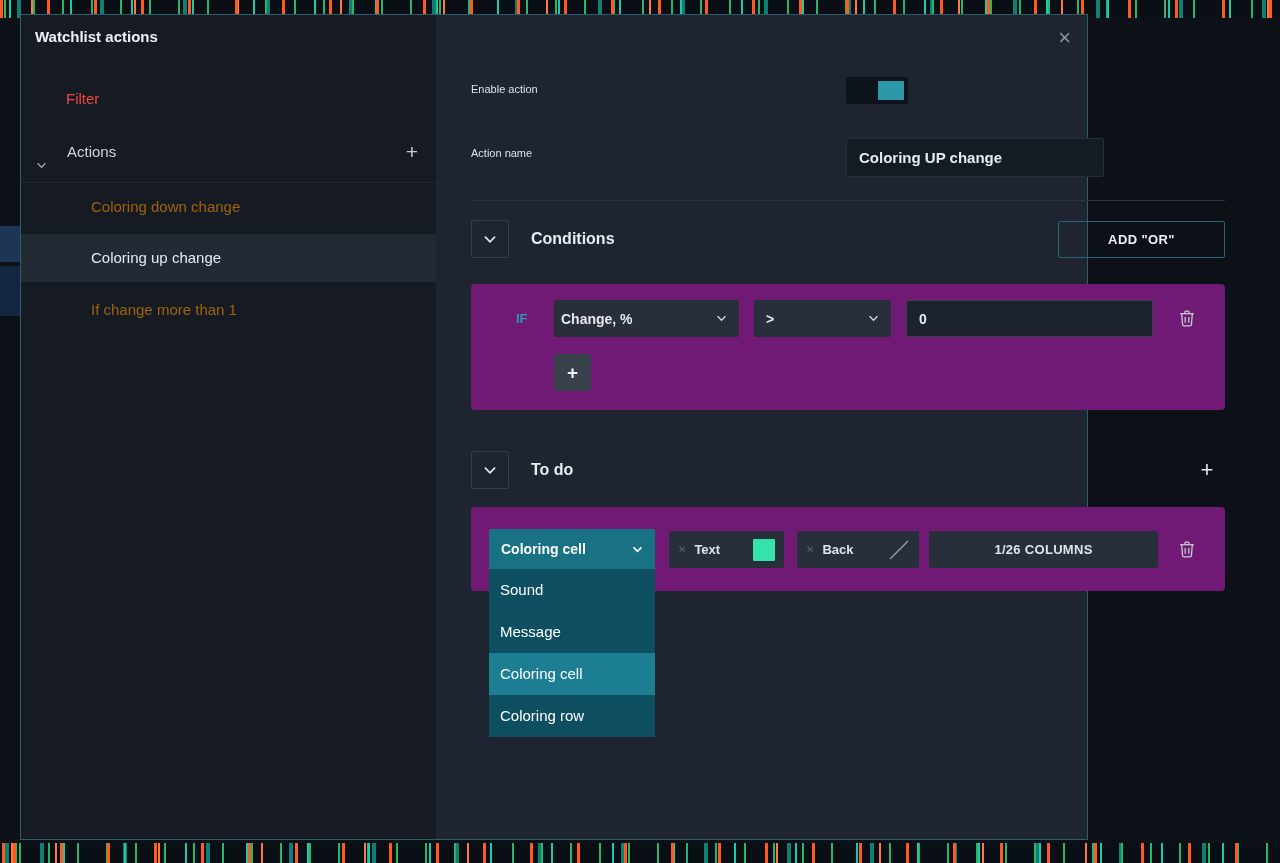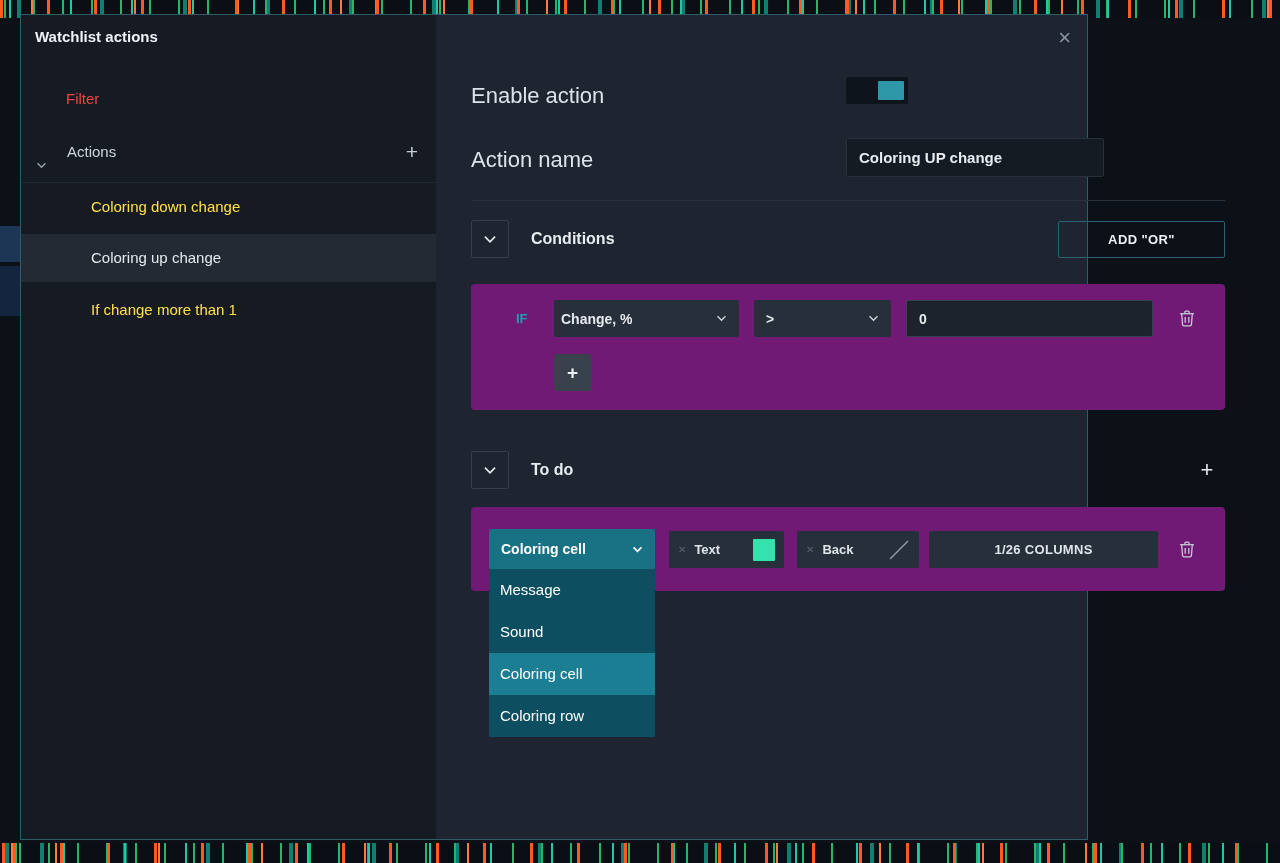--- a/index.html
+++ b/index.html
@@ -49,33 +49,33 @@
     position: absolute; left: 0; top: 120px; width: 100%; height: 34px; line-height: 34px;
     font-size: 15px; color: #cfd5dd; cursor: pointer;
   }
   .side-group .chev { position: absolute; left: 15px; top: 12px; }
   .side-group .grp-label { position: absolute; left: 46px; }
   .side-group .plus {
     position: absolute; right: 18px; top: 0; font-size: 21px; color: #c3cad2; font-weight: 400;
   }
   .side-sub {
     position: absolute; left: 0; width: 100%; height: 48px; line-height: 48px;
-    padding-left: 70px; font-size: 15px; color: #fde047; cursor: pointer;
+    padding-left: 70px; font-size: 15px; color: #a16207; cursor: pointer;
   }
   .side-sub.s0 { top: 167px; border-top: 1px solid #222831; }
   .side-sub.s1 { top: 219px; background: #232a34; color: #e6eaf0; }
   .side-sub.s2 { top: 271px; }
 
   .close {
     position: absolute; right: 16px; top: 12px; font-size: 22px; line-height: 22px;
     color: #8b95a1; cursor: pointer;
   }
 
   
-  .lbl { position: absolute; font-size: 22px; color: #dde2e9; }
+  .lbl { position: absolute; font-size: 11px; color: #dde2e9; }
   .lbl.enable { left: 450px; top: 68px; }
   .lbl.name   { left: 450px; top: 132px; }
 
   .toggle {
     position: absolute; left: 825px; top: 62px; width: 62px; height: 27px;
     background: #0e141b; border-radius: 2px; cursor: pointer;
   }
   .toggle .knob {
     position: absolute; top: 4px; left: 4px; width: 26px; height: 19px;
     background: #2f98a8; border-radius: 1px;
@@ -285,22 +285,22 @@
       <div class="type-dd">
         <span>Coloring cell</span>
         <span class="dd-chev">
           <svg width="11" height="7" viewBox="0 0 12 8" fill="none" stroke="#ffffff" stroke-width="2">
               <path d="M1.5 1.5L6 6l4.5-4.5"></path>
             </svg>
         </span>
       </div>
 
       <div class="type-list">
+        <div class="type-opt">Sound</div>
         <div class="type-opt">Message</div>
-        <div class="type-opt">Sound</div>
         <div class="type-opt active">Coloring cell</div>
         <div class="type-opt">Coloring row</div>
       </div>
 
       <div class="chip-btn text">
         <span class="chip-x">✕</span>
         <span>Text</span>
         <span class="swatch" style="background: rgb(54, 226, 172);"></span>
       </div>
 

